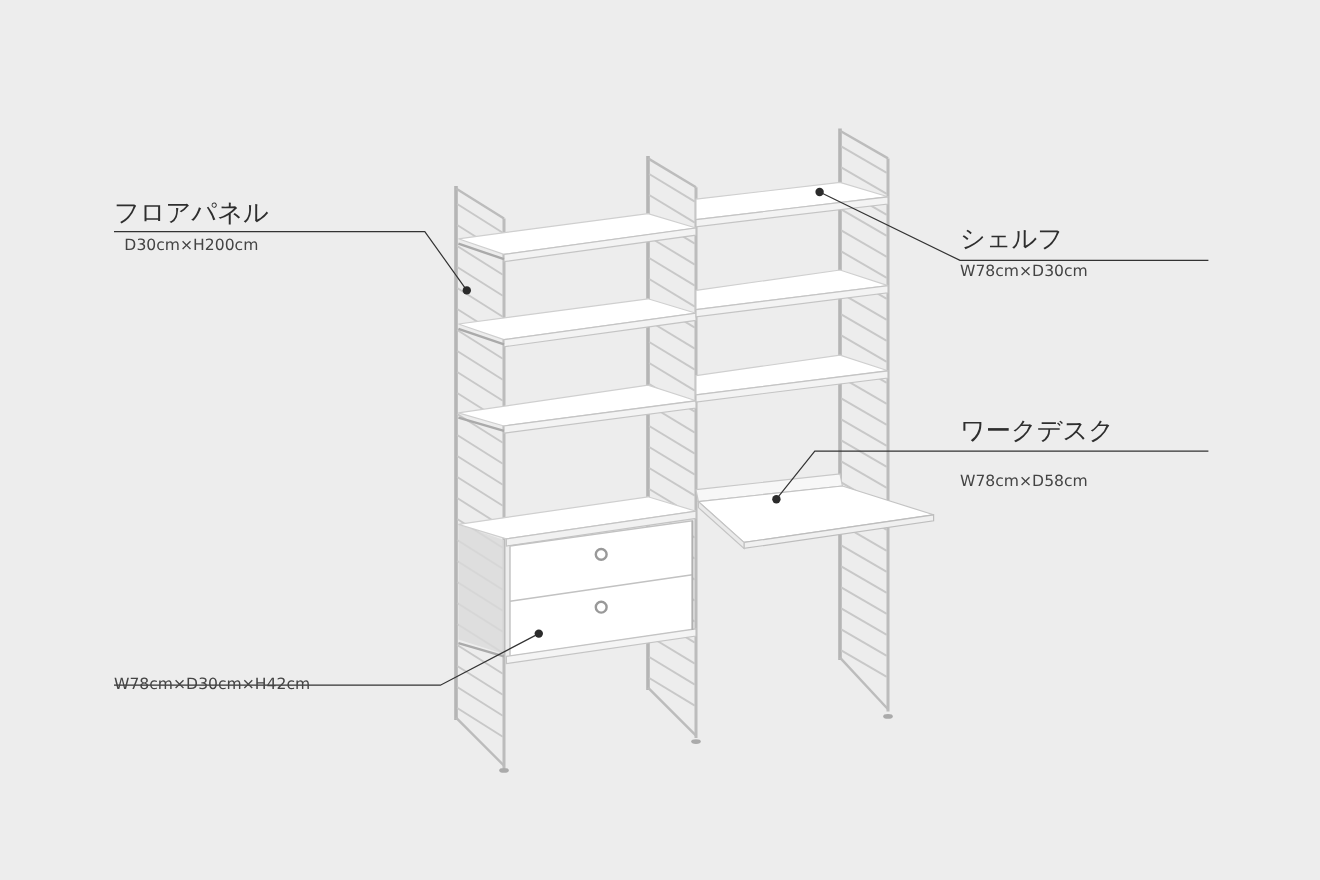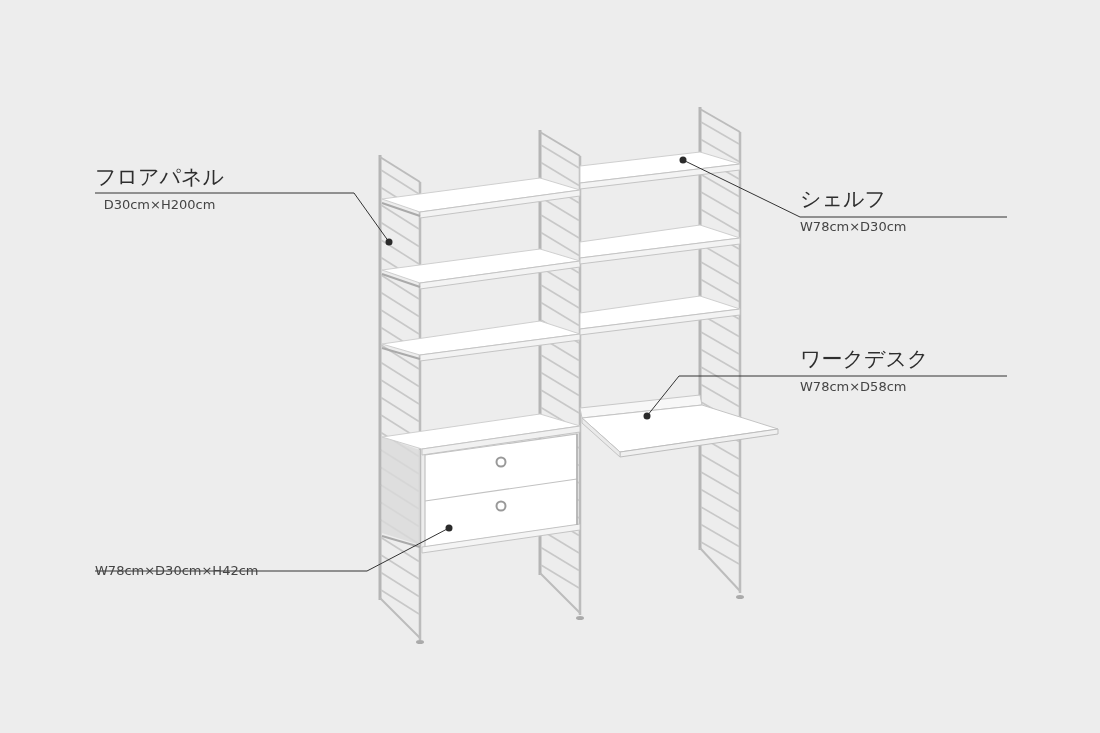--- a/index.html
+++ b/index.html
@@ -11,21 +11,21 @@
     }
     #stage { position: absolute; left: 0; top: 0; width: 1100px; height: 733px; }
     .label { position: absolute; color: #333; }
     .label .title { font-size: 21px; letter-spacing: 0px; line-height: 24px; white-space: nowrap; color: #2e2e2e; }
     .label .spec  { font-size: 13px; line-height: 16px; white-space: nowrap; color: #444; }
     #lbl-panel { left: 95px; top: 165px; text-align: center; }
     #lbl-panel .spec { margin-top: 8px; }
     #lbl-shelf { left: 800px; top: 187px; }
     #lbl-shelf .spec { margin-top: 8px; }
     #lbl-desk { left: 800px; top: 347px; }
-    #lbl-desk .spec { margin-top: 8px; }
+    #lbl-desk .spec { margin-top: 23px; }
     #lbl-chest { left: 95px; top: 543px; }
     #lbl-chest .spec { margin-top: 20px; }
   </style>
 </head>
 <body>
 
 <svg id="stage" width="1100" height="733" viewBox="0 0 1100 733" xmlns="http://www.w3.org/2000/svg">
   <defs>
     
   </defs>

